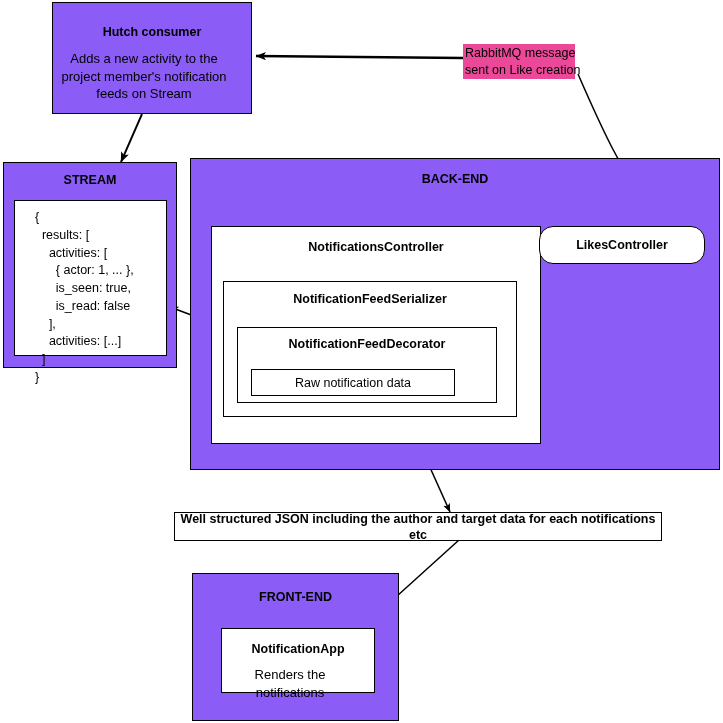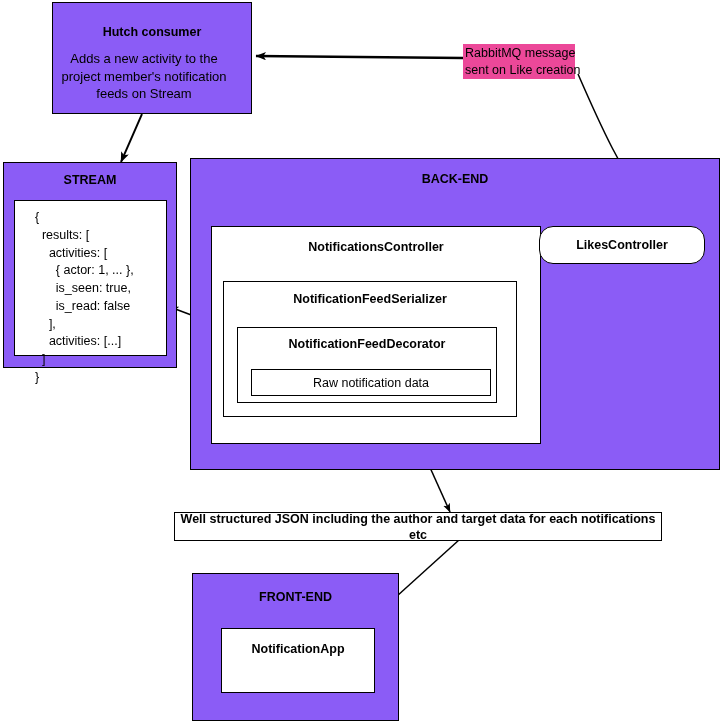--- a/index.html
+++ b/index.html
@@ -149,33 +149,34 @@
   </div>
 
   <div class="plainbox" style="left:223px; top:281px; width:294px; height:136px;">
     <div class="title" style="top:10px;">NotificationFeedSerializer</div>
   </div>
 
   <div class="plainbox" style="left:237px; top:327px; width:260px; height:76px;">
     <div class="title" style="top:9px;">NotificationFeedDecorator</div>
   </div>
 
-  <div class="plainbox" style="left:251px; top:369px; width:240px; height:27px;">
+  <div class="plainbox" style="left:251px; top:369px; width:204px; height:27px;">
     <div class="centered-label">Raw notification data</div>
   </div>
 
   <div class="plainbox" style="left:539px; top:226px; width:166px; height:38px;border-radius:14px;">
     <div class="centered-label bold">LikesController</div>
   </div>
 
   <div class="plainbox" style="left:174px; top:512px; width:488px; height:29px;font-weight:bold;">
     <div class="centered-label">Well structured JSON including the author and target data for each notifications etc</div>
   </div>
 
   <div class="box" style="left:192px; top:573px; width:207px; height:148px;">
     <div class="title" style="top:16px;">FRONT-END</div>
   </div>
 
   <div class="plainbox" style="left:221px; top:628px; width:154px; height:65px;">
     <div class="title" style="top:13px;">NotificationApp</div>
+    <div class="body-text" style="top:37px;">Renders the notifications</div>
   </div>
 
 </div>
 
 </body></html>

